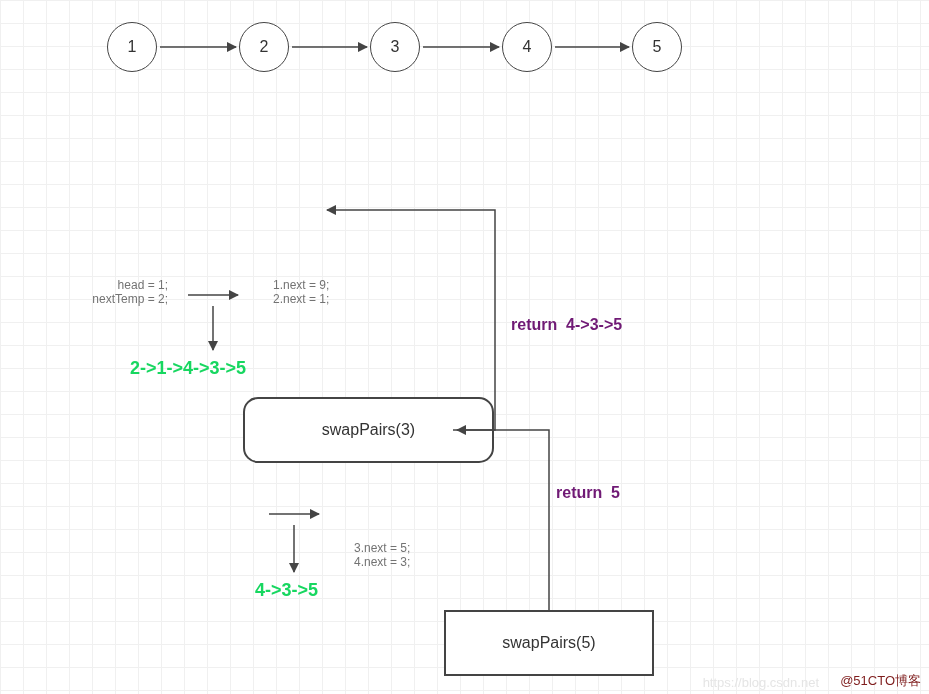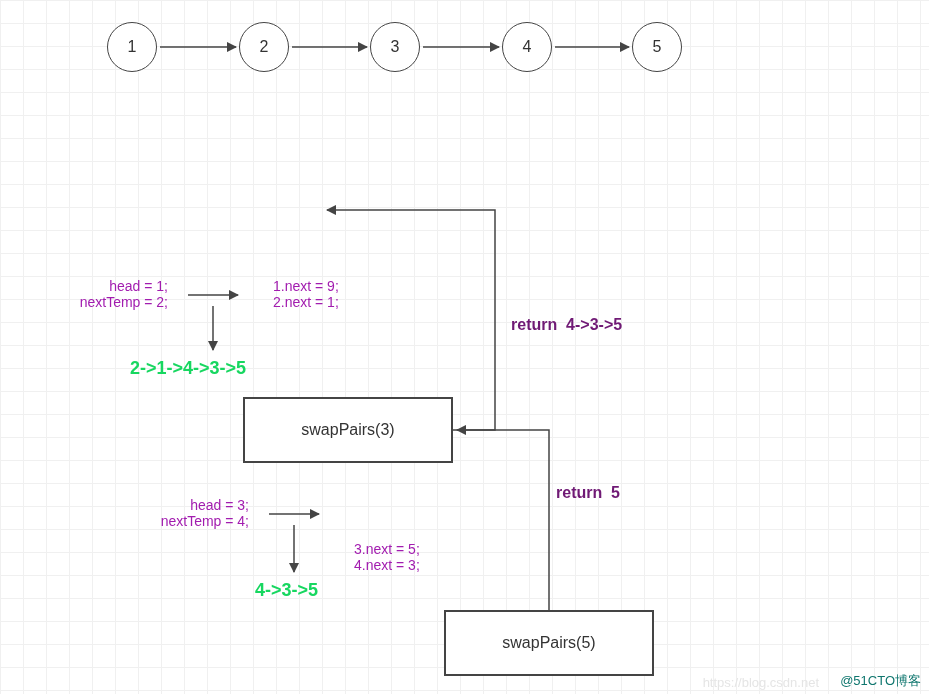--- a/index.html
+++ b/index.html
@@ -27,31 +27,31 @@
   }
   .box {
     position: absolute;
     border: 2px solid #444;
     background: #fff;
     display: flex; align-items: center; justify-content: center;
     font-size: 16px; color: #333;
   }
   .label {
     position: absolute;
-    font-size: 14px; color: #a21caf;
+    font-size: 12px; color: #737373;
     white-space: pre;
     text-align: left;
   }
   .label.right { text-align: right; }
   .green { color: #17d760; font-weight: bold; font-size: 18px; }
   .red { color: #701a75; font-weight: bold; font-size: 16px; }
   .watermark {
     position: absolute;
     right: 8px; bottom: 4px;
-    color: #0f766e; font-size: 13px;
+    color: #7f1d1d; font-size: 13px;
   }
   .watermark-faint {
     position: absolute;
     right: 110px; bottom: 4px;
     color: #e5e5e5; font-size: 13px;
   }
   svg.overlay { position: absolute; inset: 0; width: 929px; height: 694px; pointer-events: none; }
 </style>
 </head>
 <body>
@@ -74,26 +74,24 @@
       <span>5</span>
     </div>
 
 
   <div class="label right" style="left:28px; top:278px; width:140px;">head = 1;
 nextTemp = 2;</div>
   <div class="label" style="left:273px; top:278px;">1.next = 9;
 2.next = 1;</div>
   <div class="label green" style="left:130px; top:358px;">2-&gt;1-&gt;4-&gt;3-&gt;5</div>
 
-  <div class="box" style="left:243px; top:397px; width:210px; height:66px;">
+  <div class="box" style="left:243px; top:397px; width:251px; height:66px;border-radius:15px;">
     <span>swapPairs(3)</span>
   </div>
 
-  <div class="label right" style="left:109px; top:497px; width:140px;">head = 3;
-nextTemp = 4;</div>
   <div class="label" style="left:354px; top:497px;margin-top:44px;">3.next = 5;
 4.next = 3;</div>
   <div class="label green" style="left:255px; top:580px;">4-&gt;3-&gt;5</div>
 
   <div class="box" style="left:444px; top:610px; width:210px; height:66px;">
     <span>swapPairs(5)</span>
   </div>
 
   <div class="label red" style="left:511px; top:316px;">return  4-&gt;3-&gt;5</div>
   <div class="label red" style="left:556px; top:484px;">return  5</div>

